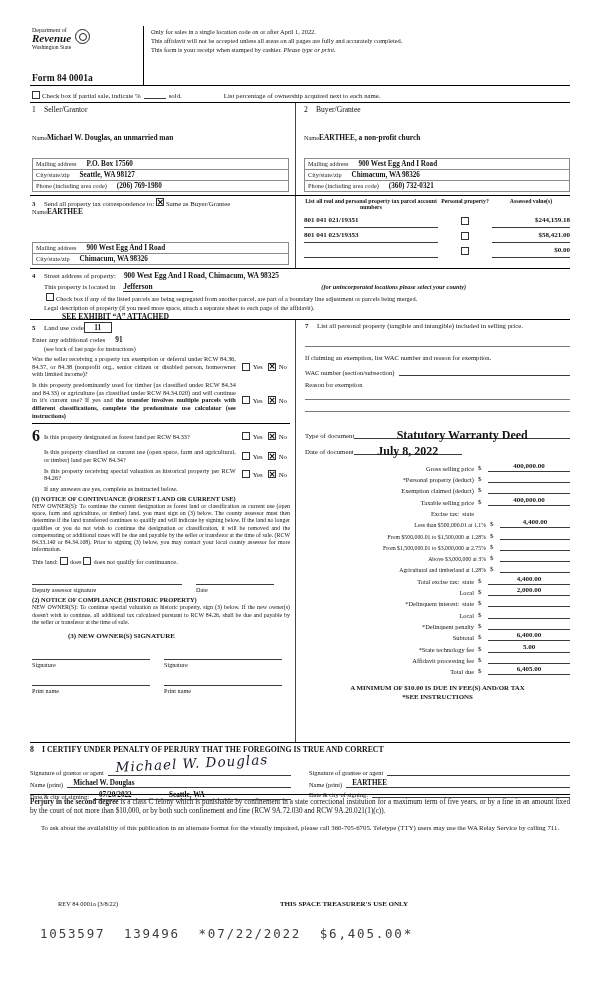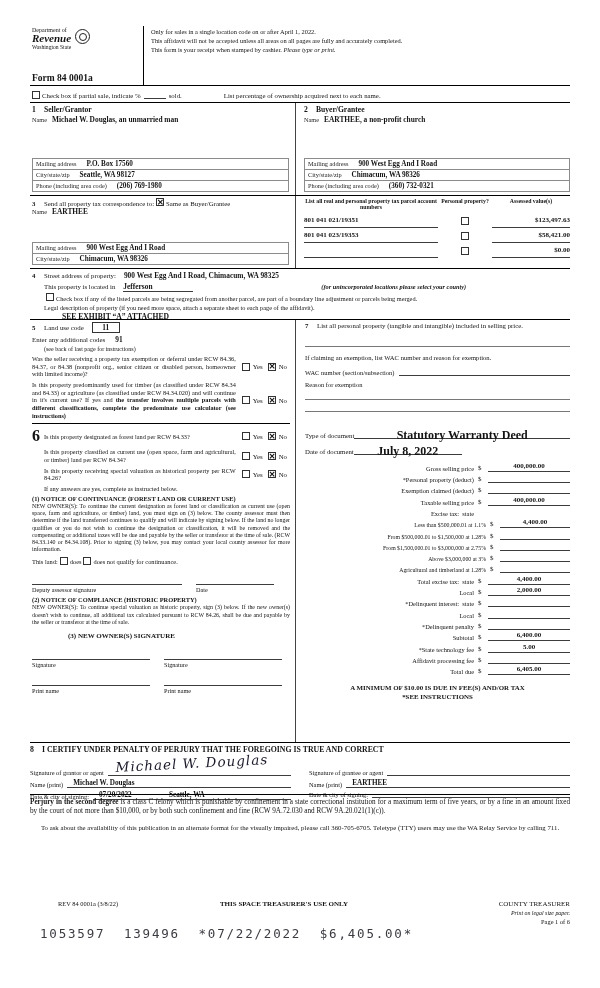--- a/index.html
+++ b/index.html
@@ -28,43 +28,43 @@
   .titleref{font-size:8px;font-weight:bold}
   .hnote{font-size:6.4px;line-height:1.22;margin-top:1px}
   
   .partial{left:30px;top:88px;width:540px;height:15px;border-bottom:1px solid #000;display:flex;align-items:center;font-size:6.8px}
   .pblank{display:inline-block;width:22px;height:8px;margin:0 3px}
   
   .parties{left:30px;top:103px;width:540px;height:93px;display:flex;border-bottom:1px solid #000}
   .corr{left:30px;top:196px;width:540px;height:73px;display:flex;border-bottom:1px solid #000}
   .colL{width:266px;border-right:1px solid #444;padding:2px 6px 3px 2px;display:flex;flex-direction:column}
   .colR{flex:1;padding:2px 0 3px 8px;display:flex;flex-direction:column}
-  .sechead{font-size:7.6px;font-weight:bold;margin-bottom:1px}
+  .sechead{font-size:7.6px;font-weight:normal;margin-bottom:19px}
   .secno{display:inline-block;width:12px}
   .flabel{font-size:6.3px;color:#1d1d1d;flex:none}
-  .nval{font-size:7.4px;font-weight:bold;margin-left:5px}
+  .nval{font-size:7.4px;font-weight:bold;}
   .spacer{flex:1}
   .fieldbox{border:1px solid #8b8b8b;background:#fff;display:flex;align-items:baseline;padding:1px 3px;margin-top:-1px;min-height:12px}
   .fval{font-size:7.2px;font-weight:bold;margin-left:10px}
   
   .phead{display:flex;font-size:5.8px;line-height:1.1;font-weight:bold;margin-bottom:2px}
   .prow{display:flex;align-items:flex-end;height:15px}
   .pc1{width:134px}
   .pc2{width:54px;text-align:center}
   .pc3{flex:1;text-align:right}
   .pcell{font-size:7px;font-weight:bold;height:12px}
   
   .property{left:30px;top:269px;width:540px;height:51px;border-bottom:1px solid #000;padding:2px 0 0 2px;font-size:6.8px}
   .property .line{display:flex;align-items:baseline;margin-bottom:1.5px}
   
   .maincols{left:30px;top:320px;width:540px;height:422px;display:flex}
   .mleft{width:266px;border-right:1px solid #444;padding:2px 5px 0 2px}
   .mright{flex:1;padding:2px 0 0 9px;display:flex;flex-direction:column}
   .luline{display:flex;align-items:baseline;font-size:6.9px;margin-bottom:2px}
-  .codebox{border:1px solid #333;min-width:28px;text-align:center;font-weight:bold;font-size:7.4px;padding:0 3px;margin-left:8px}
+  .codebox{border:1px solid #333;min-width:28px;text-align:center;font-weight:bold;font-size:7.4px;padding:0 3px;}
   .tiny{font-size:6px}
   .qrow{display:flex;align-items:center;margin:3px 0}
   .qtext{flex:1;font-size:6.3px;line-height:1.22;padding-right:4px;text-align:justify}
   .yn{white-space:nowrap;font-size:6.8px;display:flex;align-items:center}
   .ynl{margin:0 3px 0 1px}
   .sec6{border-top:1px solid #000;margin-top:4px;padding-top:2px}
   .notice-title{font-size:6.4px;font-weight:bold;margin-top:3px}
   .notice-body{font-size:5.9px;line-height:1.22;text-align:justify;margin-top:1px}
   .landrow{display:flex;align-items:center;font-size:6.4px;margin-top:4px}
   .sigrow{display:flex;gap:14px;margin-top:10px}
@@ -213,21 +213,21 @@
     </div>
     <div class="colR">
       <div class="phead">
         <div class="pc1" style="text-align:center">List all real and personal property tax parcel account numbers</div>
         <div class="pc2">Personal property?</div>
         <div class="pc3" style="text-align:center">Assessed value(s)</div>
       </div>
       <div class="prow">
         <div class="pc1 pcell ul">801 041 021/19351</div>
         <div class="pc2"><span class="cb"></span></div>
-        <div class="pc3 pcell ul">$123,497.63</div>
+        <div class="pc3 pcell ul">$244,159.18</div>
       </div>
       <div class="prow">
         <div class="pc1 pcell ul">801 041 023/19353</div>
         <div class="pc2"><span class="cb"></span></div>
         <div class="pc3 pcell ul">$58,421.00</div>
       </div>
       <div class="prow">
         <div class="pc1 pcell ul"></div>
         <div class="pc2"><span class="cb"></span></div>
         <div class="pc3 pcell ul">$0.00</div>
@@ -536,22 +536,17 @@
   </div>
 
   <div class="abs perjury">
     <div><span class="b">Perjury in the second degree</span><span> is a class C felony which is punishable by confinement in a state correctional institution for a maximum term of five years, or by a fine in an amount fixed by the court of not more than $10,000, or by both such confinement and fine (RCW 9A.72.030 and RCW 9A.20.021(1)(c)).</span></div>
     <div class="altnote"><span>To ask about the availability of this publication in an alternate format for the visually impaired, please call 360-705-6705. Teletype</span> <span>(TTY) users may use the WA Relay Service by calling 711.</span></div>
   </div>
 
   <div class="abs footer">
     <div class="frev">REV 84 0001a (3/8/22)</div>
     <div class="ftreas">THIS SPACE TREASURER'S USE ONLY</div>
-    <div class="fright">
-      <div>COUNTY TREASURER</div>
-      <div class="flegal">Print on legal size paper.</div>
-      <div class="fpage">Page 1 of 6</div>
-    </div>
   </div>
 
   <div class="abs stamp">1053597  139496  *07/22/2022  $6,405.00*</div>
 
 </div>
 
 </body></html>

